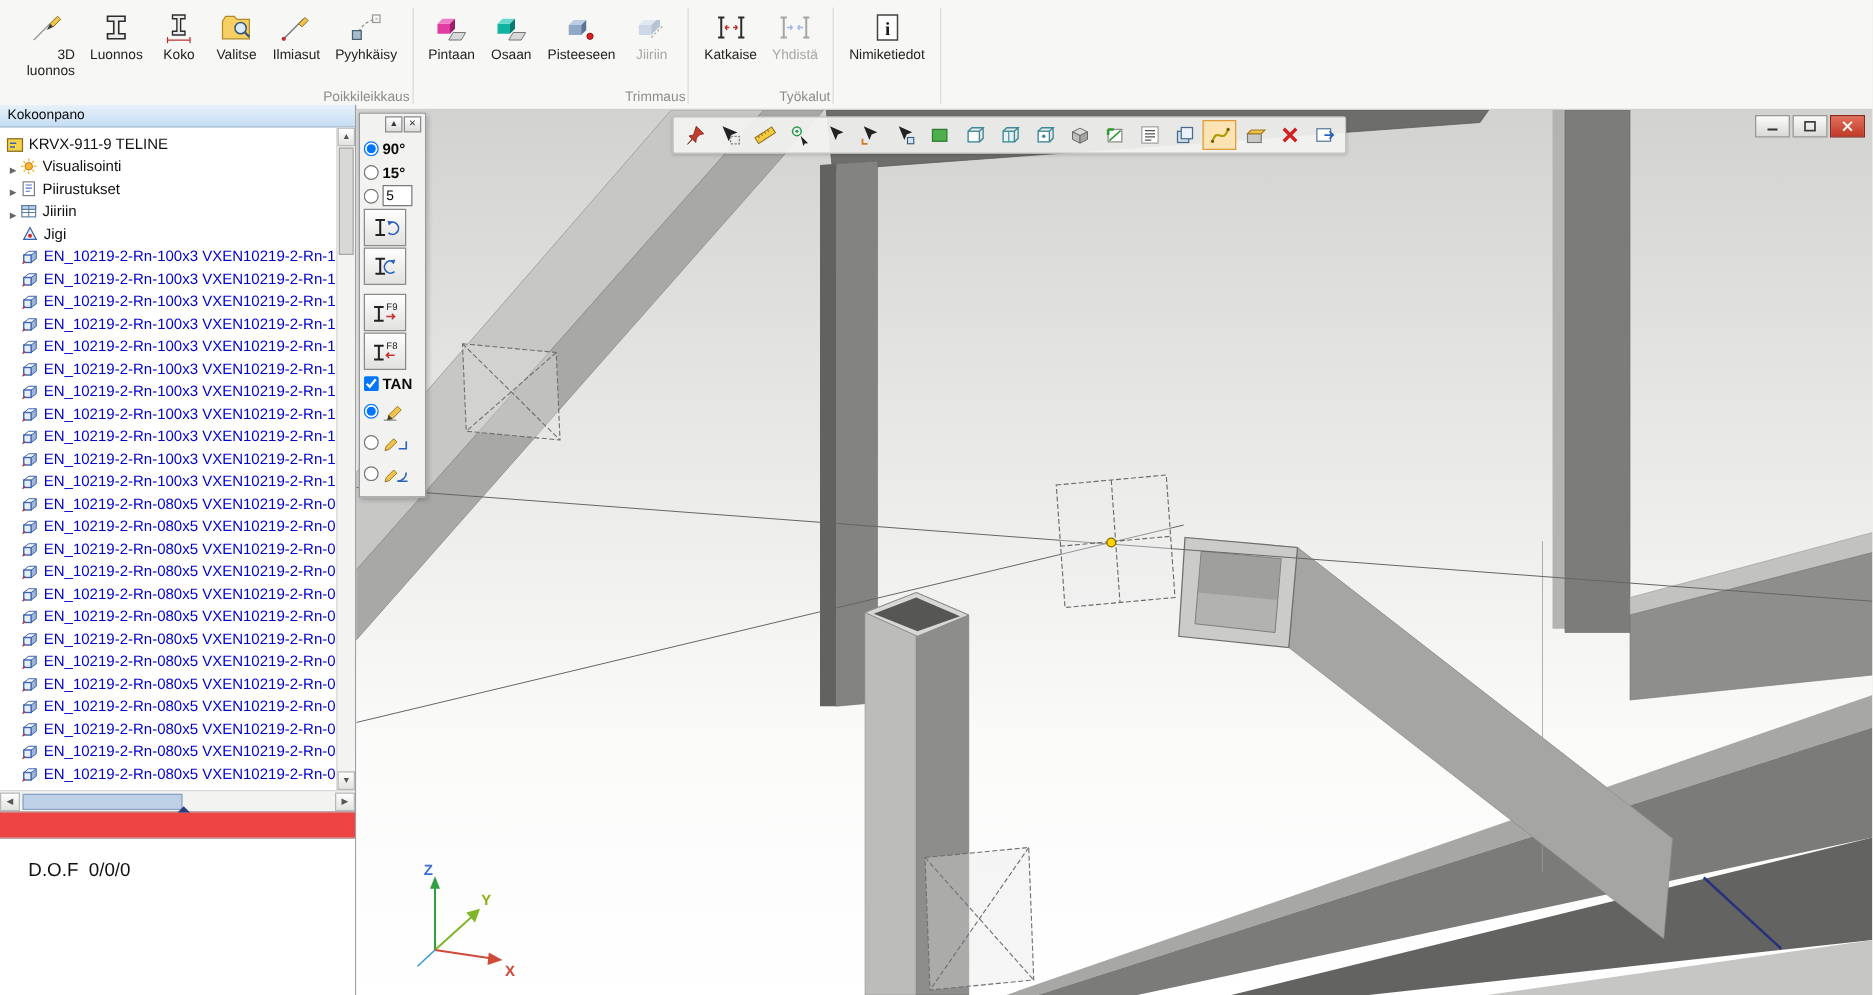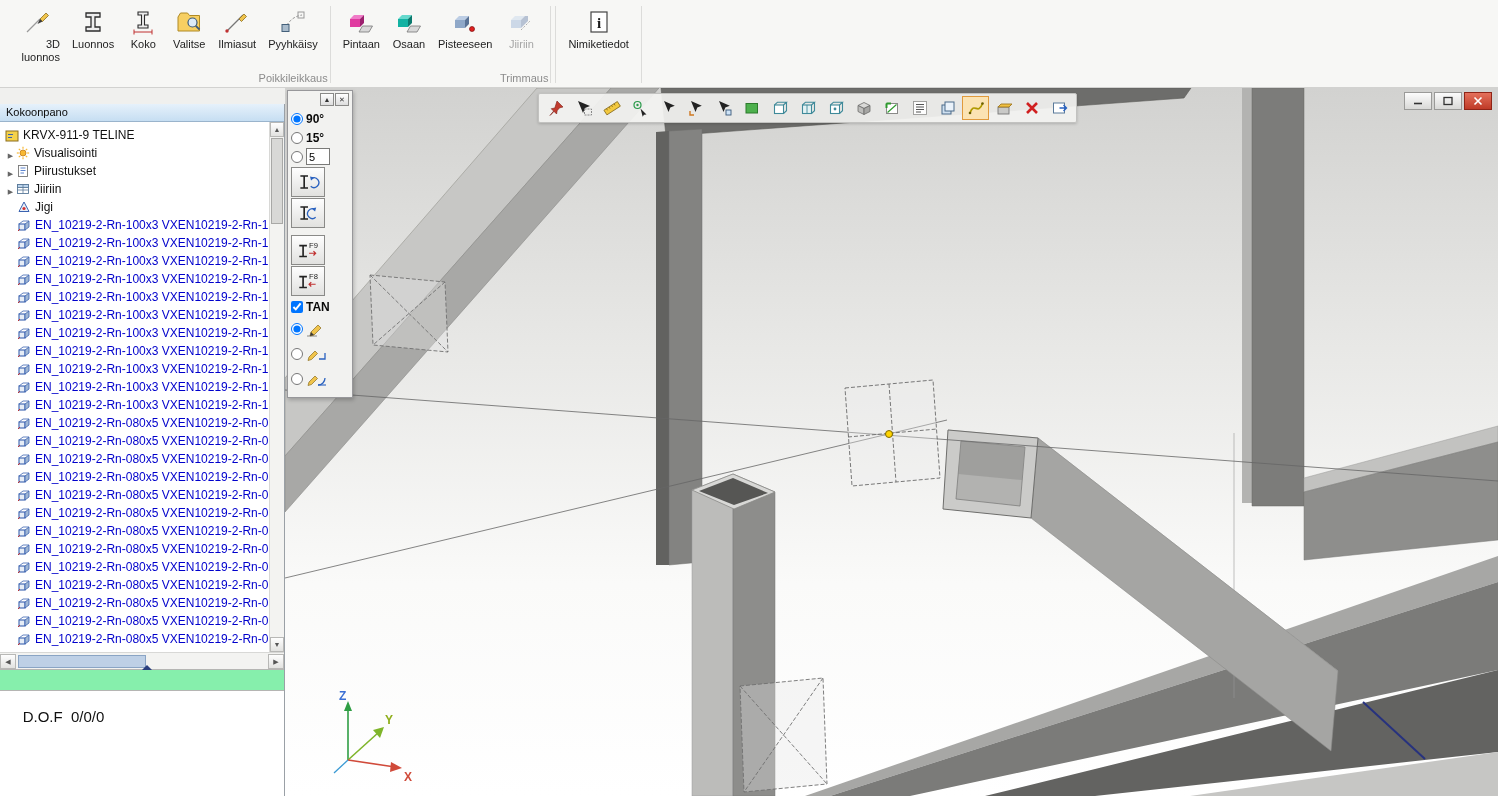--- a/index.html
+++ b/index.html
@@ -13,60 +13,60 @@
   .rbtn .ric{width:26px;height:26px;flex:0 0 26px}
   .rbtn .ric svg{width:26px;height:26px;display:block}
   .rbtn .rlb{font-size:11px;color:#222;line-height:1.15;text-align:right;white-space:nowrap}
   .rbtn.two .rlb{white-space:normal;width:46px}
   .rbtn.disabled .rlb{color:#a6a6a6}
   .rbtn.disabled .ric{opacity:.45}
   .rgroup-label{position:absolute;left:0;right:0;bottom:3px;text-align:right;font-size:11px;color:#8c8c8c;white-space:nowrap}
   .rsep{width:1px;background:#dcdcda;margin:4px 2px}
 
   
-  .left-panel{position:absolute;top:104px;left:0;width:285px;bottom:0;background:#fff;border-right:1px solid #9aa0a6;display:flex;flex-direction:column}
+  .left-panel{position:absolute;top:84px;left:0;width:285px;bottom:0;background:#fff;border-right:1px solid #9aa0a6;display:flex;flex-direction:column}
   .panel-header{height:18px;background:linear-gradient(#e6f1fb,#c6def2);border-bottom:1px solid #9ab4cc;font-size:11px;padding:2px 6px;color:#0a0a0a}
   .tree-wrap{position:relative;height:530px;overflow:hidden}
   .tree{position:absolute;top:2px;left:0;right:15px;bottom:0;overflow:hidden}
   .trow{display:flex;align-items:flex-end;height:18px;white-space:nowrap;font-size:12px;cursor:default;overflow:hidden}
   .trow .arrow{width:11px;flex:0 0 11px;font-size:7px;color:#666;text-align:center}
   .trow .ticon{width:14px;height:14px;flex:0 0 14px;margin-right:4px}
   .trow .ticon svg{width:14px;height:14px;display:block}
   .trow .tlabel{color:#0000cc}
   .trow.dark .tlabel{color:#111}
   .indent1{padding-left:5px}
   .indent2{padding-left:17px}
   .vscroll{position:absolute;top:0;right:0;bottom:0;width:15px;background:#f3f3f1;border-left:1px solid #d8d8d6}
   .vs-btn{position:absolute;left:0;width:14px;height:15px;background:linear-gradient(#fefefe,#e2e2e0);border:1px solid #b8b8b6;font-size:7px;color:#555;text-align:center;line-height:13px;cursor:pointer}
   .vs-up{top:0}.vs-down{bottom:0}
   .vs-thumb{position:absolute;left:1px;top:16px;width:12px;height:86px;background:#d8d8d6;border:1px solid #a8a8a6;cursor:pointer}
   .hscroll{height:17px;background:#f3f3f1;border-top:1px solid #d8d8d6;position:relative}
   .hs-btn{position:absolute;top:1px;width:16px;height:15px;background:linear-gradient(#fefefe,#e2e2e0);border:1px solid #b8b8b6;font-size:7px;color:#555;text-align:center;line-height:13px;cursor:pointer}
   .hs-left{left:0}.hs-right{right:0}
   .hs-thumb{position:absolute;left:18px;top:2px;width:128px;height:13px;background:#bed0e6;border:1px solid #8aa4c4;cursor:pointer}
-  .status-row{height:22px;border-top:1px solid #b5b5b3;border-bottom:1px solid #b5b5b3;padding:4px 6px;font-size:15px;color:#111;background:#86efac;white-space:pre;position:relative}
+  .status-row{height:22px;border-top:1px solid #b5b5b3;border-bottom:1px solid #b5b5b3;padding:4px 6px;font-size:15px;color:#111;background:#ef4444;white-space:pre;position:relative}
   .split-grip{position:absolute;top:-5px;left:142px;width:0;height:0;border-left:5px solid transparent;border-right:5px solid transparent;border-bottom:5px solid #2a3f7e}
   .panel-rest{flex:1;background:#fff}
 
   
   .viewport{position:absolute;top:88px;left:285px;right:0;bottom:0;overflow:hidden;background:linear-gradient(180deg,#d2d2d0 0%,#e7e7e5 35%,#fafaf9 70%,#ffffff 100%)}
   .scene{position:absolute;inset:0;width:100%;height:100%}
 
   .vtoolbar{position:absolute;top:5px;left:253px;display:flex;gap:1px;background:rgba(243,243,241,.92);border:1px solid #c2c2c0;padding:2px 3px;border-radius:2px;box-shadow:0 1px 3px rgba(0,0,0,.18)}
   .vtb{width:27px;height:24px;display:flex;align-items:center;justify-content:center;border:1px solid transparent;background:none;cursor:pointer;padding:0}
   .vtb svg{width:18px;height:18px;display:block}
   .vtb.active{background:#fbe3b3;border-color:#e09a3c}
 
   .win-controls{position:absolute;top:4px;right:6px;display:flex;gap:2px}
   .wbtn{width:28px;height:18px;display:flex;align-items:center;justify-content:center;background:linear-gradient(#fcfcfc,#d9d9d7);border:1px solid #9a9a98;cursor:pointer;padding:0}
   .wbtn svg{width:12px;height:10px;display:block}
   .wbtn.close{background:linear-gradient(#e4705b,#bf3a27);border-color:#8f2417}
 
   
-  .snap-panel{position:absolute;top:2px;left:2px;width:66px;background:#f2f2f0;border:1px solid #97979a;padding:2px 3px 6px 3px;box-shadow:1px 2px 4px rgba(0,0,0,.22)}
+  .snap-panel{position:absolute;top:2px;left:2px;width:54px;background:#f2f2f0;border:1px solid #97979a;padding:2px 3px 6px 3px;box-shadow:1px 2px 4px rgba(0,0,0,.22)}
   .sp-head{display:flex;justify-content:flex-end;gap:1px;margin-bottom:3px}
   .sp-tiny{width:14px;height:13px;font-size:7px;line-height:11px;text-align:center;background:linear-gradient(#fff,#ddd);border:1px solid #8a8a88;cursor:pointer;padding:0;color:#333;font-family:inherit}
   .sp-row{display:flex;align-items:center;gap:3px;height:19px;font-size:12px;font-weight:bold;color:#0a0a0a}
   .sp-row input{margin:0}
   .sp-row input[type=radio],.sp-row input[type=checkbox]{width:12px;height:12px;flex:0 0 12px}
   .sp-input{width:24px;height:17px;border:1px solid #7a7a78;font-size:11px;padding:0 2px;font-family:inherit;background:#fff}
   .sp-btn{width:34px;height:30px;background:linear-gradient(#fefefe,#e1e1df);border:1px solid #8a8a88;margin:1px 0;display:flex;align-items:center;justify-content:center;cursor:pointer;padding:0}
   .sp-btn svg{width:24px;height:22px;display:block}
   .sp-gap{height:5px}
   .sp-mode{height:25px;font-weight:normal}
@@ -185,20 +185,43 @@
             <line x1="13" y1="21" x2="22" y2="12" stroke="#555" stroke-width="1" stroke-dasharray="2,1.5"></line>
           </svg>
         </span>
       <span class="rlb">Jiiriin</span>
     </button>
     <div class="rgroup-label">Trimmaus</div>
   </div>
 
   <div class="rsep"></div>
 
+  <div class="rgroup">
+    <button class="rbtn">
+      <span class="ric">
+          <svg viewBox="0 0 26 26">
+            <path d="M5 5 v16 M2.5 5 h5 M2.5 21 h5" stroke="#2c2c2c" stroke-width="1.6" fill="none"></path>
+            <path d="M21 5 v16 M18.5 5 h5 M18.5 21 h5" stroke="#2c2c2c" stroke-width="1.6" fill="none"></path>
+            <path d="M11.5 13 h-3.5 m0 0 l1.8 -1.8 m-1.8 1.8 l1.8 1.8 M14.5 13 h3.5 m0 0 l-1.8 -1.8 m1.8 1.8 l-1.8 1.8" stroke="#c03030" stroke-width="1.1" fill="none"></path>
+          </svg>
+        </span>
+      <span class="rlb">Katkaise</span>
+    </button>
+    <button class="rbtn disabled">
+      <span class="ric">
+          <svg viewBox="0 0 26 26">
+            <path d="M4 5 v16 M1.5 5 h5 M1.5 21 h5" stroke="#444" stroke-width="1.6" fill="none"></path>
+            <path d="M22 5 v16 M19.5 5 h5 M19.5 21 h5" stroke="#444" stroke-width="1.6" fill="none"></path>
+            <path d="M6.5 13 h4.5 m0 0 l-1.8 -1.8 m1.8 1.8 l-1.8 1.8 M19.5 13 h-4.5 m0 0 l1.8 -1.8 m-1.8 1.8 l1.8 1.8" stroke="#3a6ad4" stroke-width="1.2" fill="none"></path>
+          </svg>
+        </span>
+      <span class="rlb">Yhdistä</span>
+    </button>
+    <div class="rgroup-label">Työkalut</div>
+  </div>
 
   <div class="rsep"></div>
 
   <div class="rgroup">
     <button class="rbtn">
       <span class="ric">
           <svg viewBox="0 0 26 26">
             <rect x="5" y="3" width="16" height="20" fill="#fff" stroke="#444" stroke-width="1.2"></rect>
             <text x="13" y="19" text-anchor="middle" font-size="15" font-weight="bold" fill="#1a1a1a" font-family="'Liberation Serif',serif">i</text>
           </svg>

